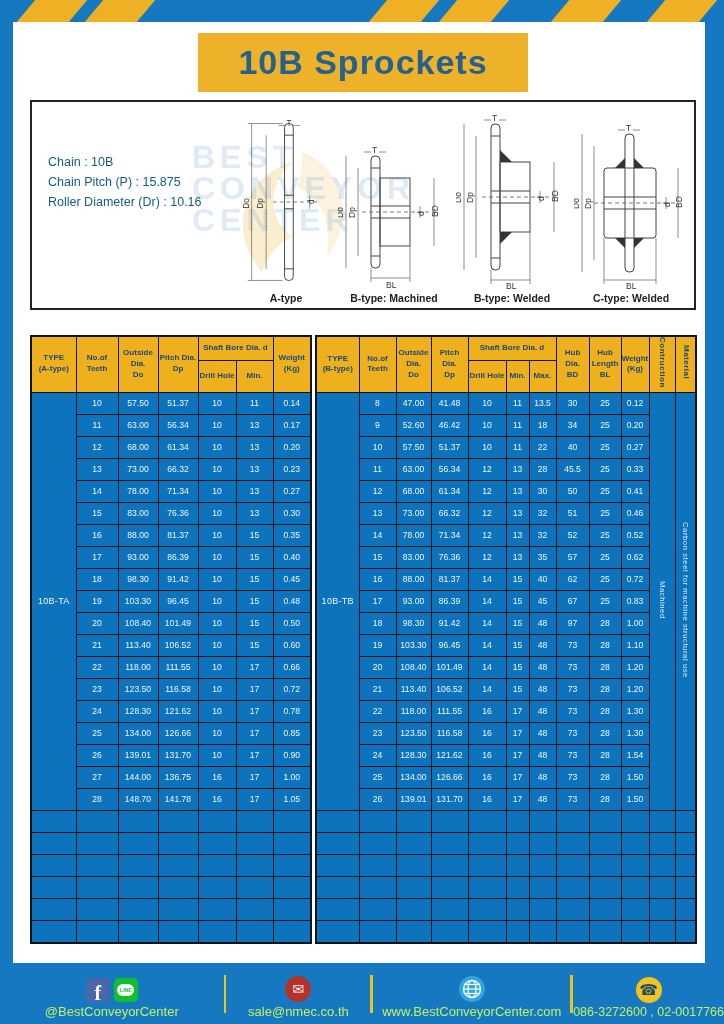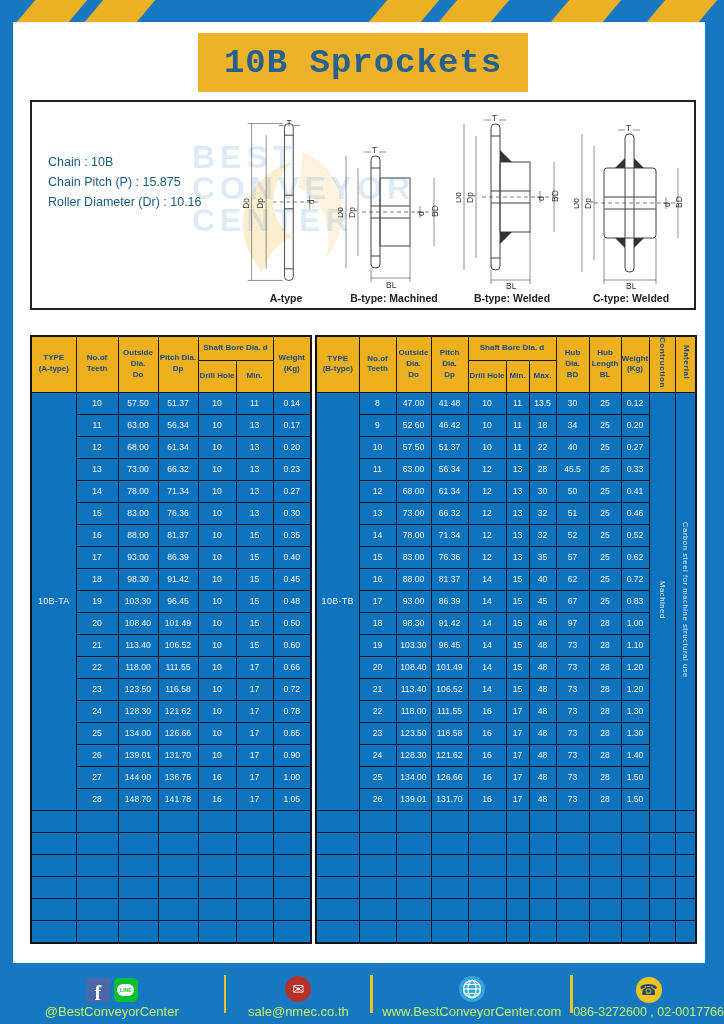--- a/index.html
+++ b/index.html
@@ -7,21 +7,21 @@
   .page{position:relative;width:724px;height:1024px;background:#1778c2;overflow:hidden;}
 
   
   .topbar{position:absolute;top:0;left:0;width:724px;height:22px;background:#1778c2;overflow:hidden;}
   .stripe{position:absolute;top:-4px;height:30px;width:52px;background:#eeb024;transform:skewX(-40deg);}
 
   
   .content{position:absolute;left:13px;top:22px;width:692px;height:941px;background:#ffffff;}
 
   .title-banner{position:absolute;left:185px;top:11px;width:330px;height:59px;background:#edb22a;
-    display:flex;align-items:center;justify-content:center;font-family:Liberation Mono, monospace;}
+    display:flex;align-items:center;justify-content:center;}
   .title-banner h1{margin:0;font-size:34px;font-weight:bold;color:#25618c;letter-spacing:1px;}
 
   
   .diagram-box{position:absolute;left:17px;top:78px;width:662px;height:206px;background:#fff;border:2px solid #222;}
   .specs{position:absolute;left:16px;top:50px;width:215px;color:#175c80;font-weight:normal;font-size:12.5px;line-height:1.6;}
   .wm{position:absolute;left:160px;top:40px;font-size:32px;font-weight:bold;letter-spacing:5px;
       color:rgba(110,165,205,0.22);line-height:0.98;z-index:0;pointer-events:none;}
   .wm-swirl{position:absolute;left:140px;top:20px;z-index:0;pointer-events:none;}
   .figs{position:absolute;left:208px;top:6px;right:6px;bottom:4px;display:flex;justify-content:space-between;
         align-items:flex-end;z-index:1;}
@@ -684,21 +684,21 @@
             </tr>
             <tr>
               <td>24</td>
               <td>128.30</td>
               <td>121.62</td>
               <td>16</td>
               <td>17</td>
               <td>48</td>
               <td>73</td>
               <td>28</td>
-              <td>1.40</td>
+              <td>1.54</td>
             </tr>
             <tr>
               <td>25</td>
               <td>134.00</td>
               <td>126.66</td>
               <td>16</td>
               <td>17</td>
               <td>48</td>
               <td>73</td>
               <td>28</td>

